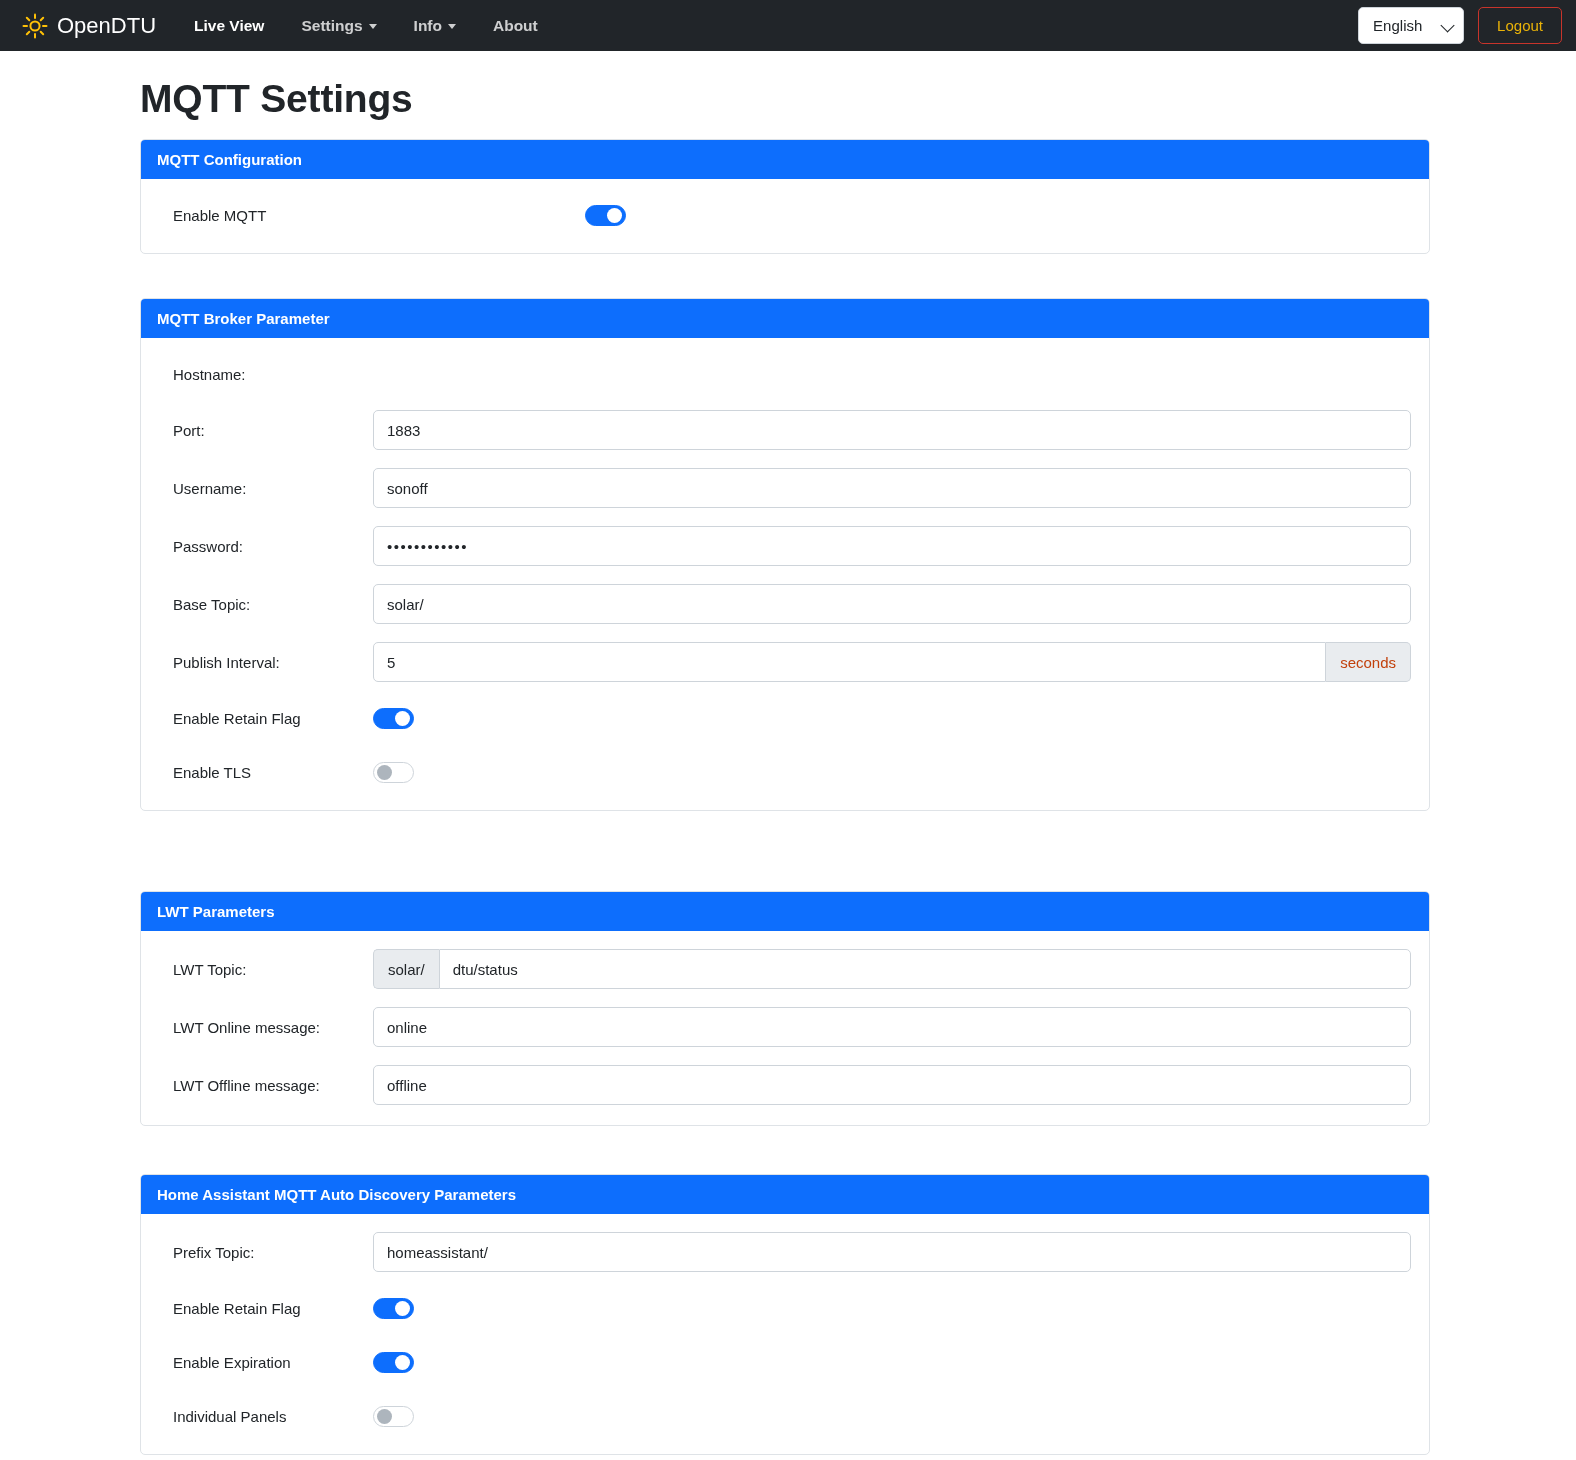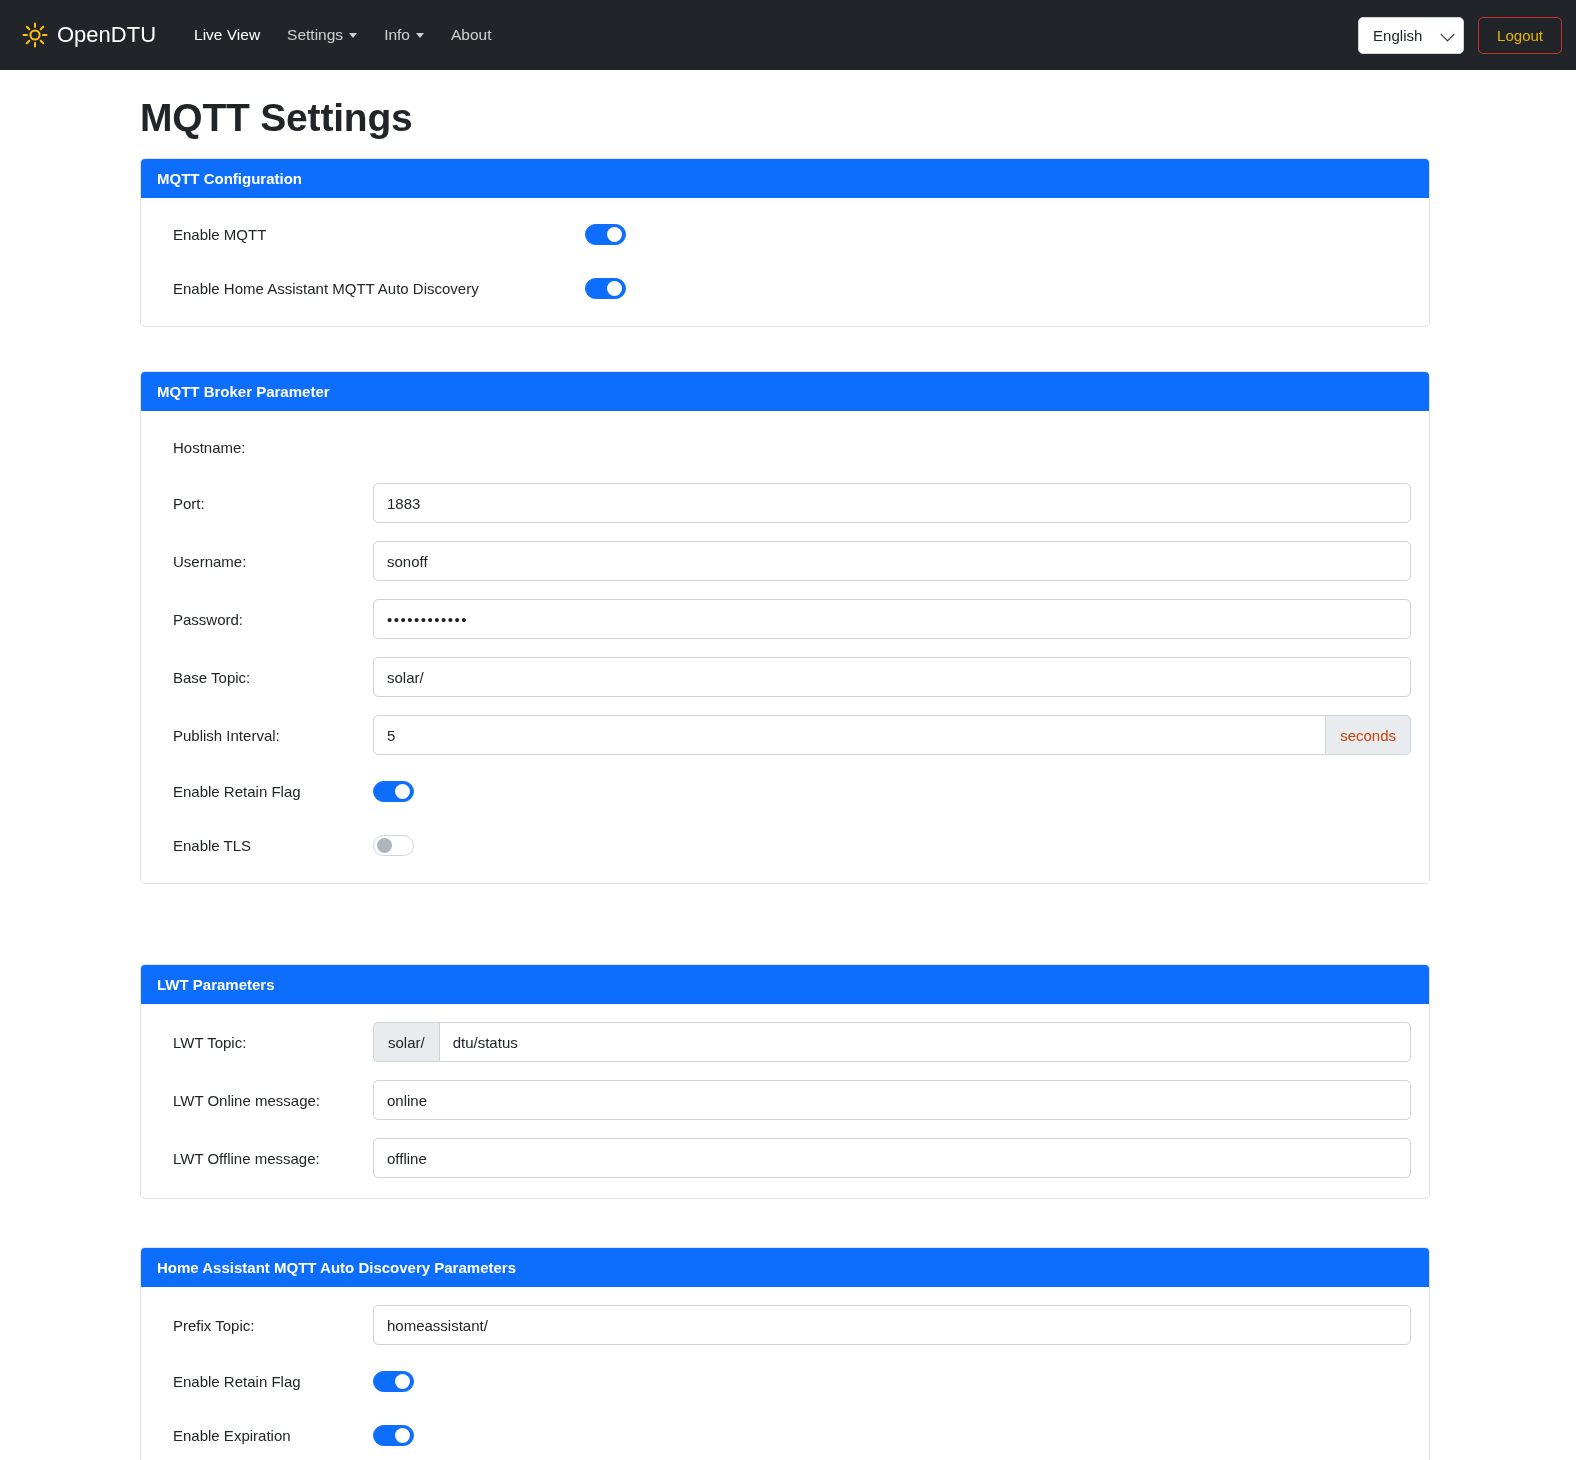--- a/index.html
+++ b/index.html
@@ -8,39 +8,39 @@
     width: 1576px;
     min-height: 1460px;
     background: #ffffff;
     font-family: "Liberation Sans", sans-serif;
     font-size: 15px;
     color: #212529;
   }
 
   
   .navbar {
-    height: 70px;
+    height: 51px;
     background: #212529;
     display: flex;
     align-items: center;
     padding: 0 14px 0 22px;
     color: #ffffff;
     justify-content: space-between;
   }
   .brand {
     display: flex;
     align-items: center;
     font-size: 22px;
     font-weight: 400;
     color: #ffffff;
     margin-right: 26px;
     white-space: nowrap;
   }
   .brand-logo { margin-right: 9px; display: flex; align-items: center; }
-  .nav-links { display: flex; align-items: center; gap: 3px; }
+  .nav-links { display: flex; align-items: center; gap: 13px; font-weight: bold; }
   .nav-link {
     color: rgba(255,255,255,0.78);
     font-size: 15.5px;
     padding: 6px 12px;
     white-space: nowrap;
     cursor: pointer;
   }
   .nav-link.active { color: #ffffff; }
   .caret {
     display: inline-block;
@@ -249,24 +249,20 @@
 
   <h1 class="page-title">MQTT Settings</h1>
 
   <div class="card card-gap-1">
     <div class="card-header">MQTT Configuration</div>
     <div class="card-body">
       <div class="row">
         <div class="row-label">Enable MQTT</div>
         <div class="toggle toggle-indent-a"></div>
       </div>
-      <div class="row">
-        <div class="row-label" style="width:330px;flex:0 0 330px;">Enable Home Assistant MQTT Auto Discovery</div>
-        <div class="toggle" style="margin-left:98px;"></div>
-      </div>
     </div>
   </div>
 
   <div class="card card-gap-2">
     <div class="card-header">MQTT Broker Parameter</div>
     <div class="card-body">
 
       <div class="row">
         <div class="row-label">Hostname:</div>
       </div>

